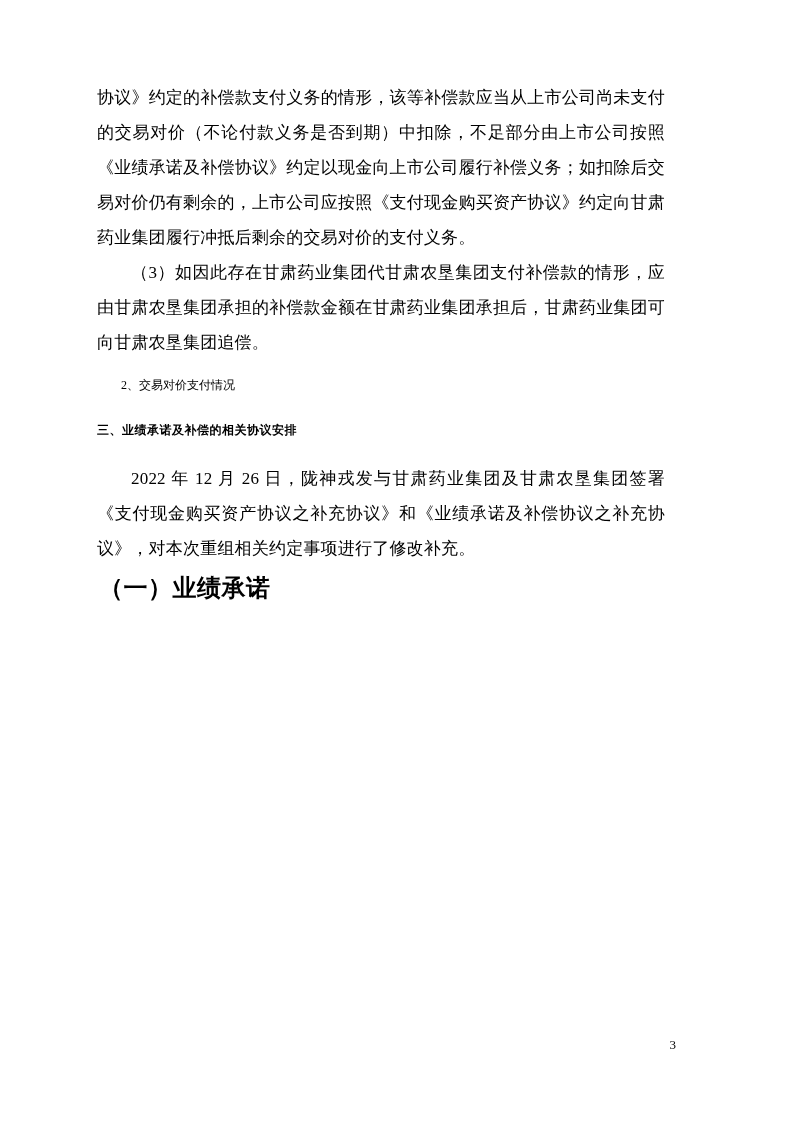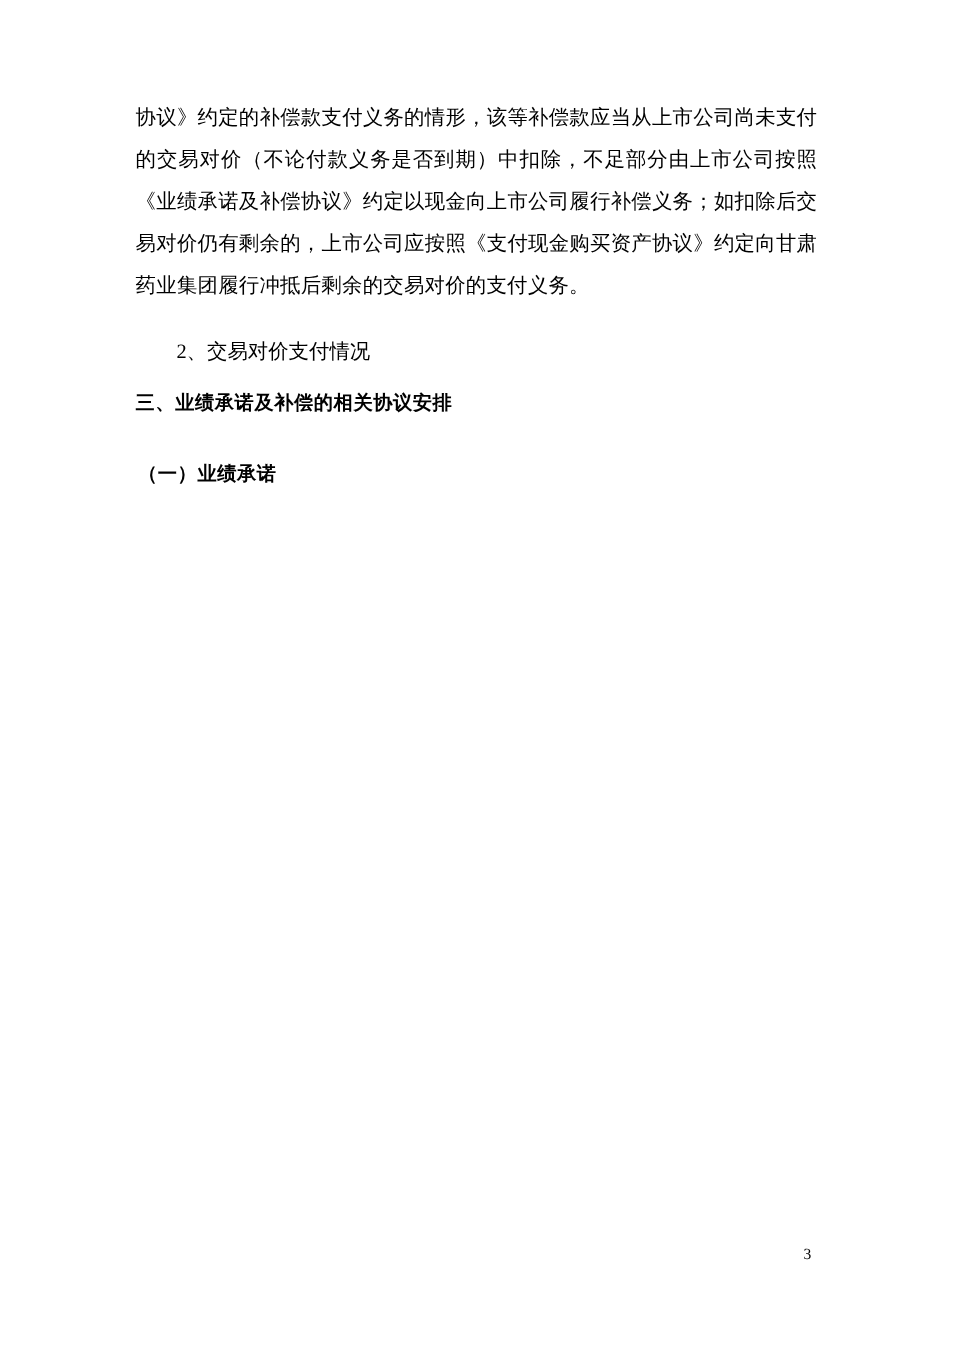--- a/index.html
+++ b/index.html
@@ -11,74 +11,76 @@
     position: relative;
     width: 794px;
     height: 1122px;
     background: #ffffff;
     overflow: hidden;
     font-family: "Liberation Serif", "DejaVu Serif", serif;
     color: #000000;
   }
   .content {
     position: absolute;
-    left: 113px;
+    left: 97px;
     top: 80px;
     width: 568px;
   }
   .para {
     margin: 0;
     font-size: 17px;
     line-height: 35px;
     text-align: justify;
     text-indent: 2em;
     letter-spacing: 0.2px;
     word-break: break-all;
   }
   .para.no-indent {
     text-indent: 0;
   }
   .subpoint {
-    margin: 20px 0 4px 0;
-    font-size: 17px;
+    margin: 8px 0 4px 0;
+    font-size: 12px;
     line-height: 35px;
     text-indent: 2em;
   }
   .h1 {
-    margin: 12px 0 30px 0;
+    margin: 12px 0 16px 0;
     font-family: "Liberation Sans", "DejaVu Sans", sans-serif;
     font-weight: 700;
-    font-size: 16px;
+    font-size: 12px;
     line-height: 30px;
     text-indent: 0;
     letter-spacing: 0.5px;
   }
   .h2 {
     margin: 10px 0 0 0;
     font-family: Liberation Mono, monospace;
     font-weight: 700;
-    font-size: 16px;
+    font-size: 24px;
     line-height: 28px;
     text-indent: 2px;
     letter-spacing: 0.5px;
   }
   .page-number {
     position: absolute;
     top: 1036px;
     right: 118px;
     font-size: 13px;
     line-height: 18px;
     font-family: "Liberation Serif", "DejaVu Serif", serif;
     color: #000000;
   }
 </style>
 </head>
 <body>
 
 <div class="page">
   <div class="content">
     <p class="para no-indent">协议》约定的补偿款支付义务的情形，该等补偿款应当从上市公司尚未支付的交易对价（不论付款义务是否到期）中扣除，不足部分由上市公司按照《业绩承诺及补偿协议》约定以现金向上市公司履行补偿义务；如扣除后交易对价仍有剩余的，上市公司应按照《支付现金购买资产协议》约定向甘肃药业集团履行冲抵后剩余的交易对价的支付义务。</p>
+    <p class="para">（3）如因此存在甘肃药业集团代甘肃农垦集团支付补偿款的情形，应由甘肃农垦集团承担的补偿款金额在甘肃药业集团承担后，甘肃药业集团可向甘肃农垦集团追偿。</p>
     <p class="subpoint">2、交易对价支付情况</p>
     <h2 class="h1">三、业绩承诺及补偿的相关协议安排</h2>
+    <p class="para">2022 年 12 月 26 日，陇神戎发与甘肃药业集团及甘肃农垦集团签署《支付现金购买资产协议之补充协议》和《业绩承诺及补偿协议之补充协议》，对本次重组相关约定事项进行了修改补充。</p>
     <h3 class="h2">（一）业绩承诺</h3>
   </div>
   <div class="page-number">3</div>
 </div>
 
 </body></html>

